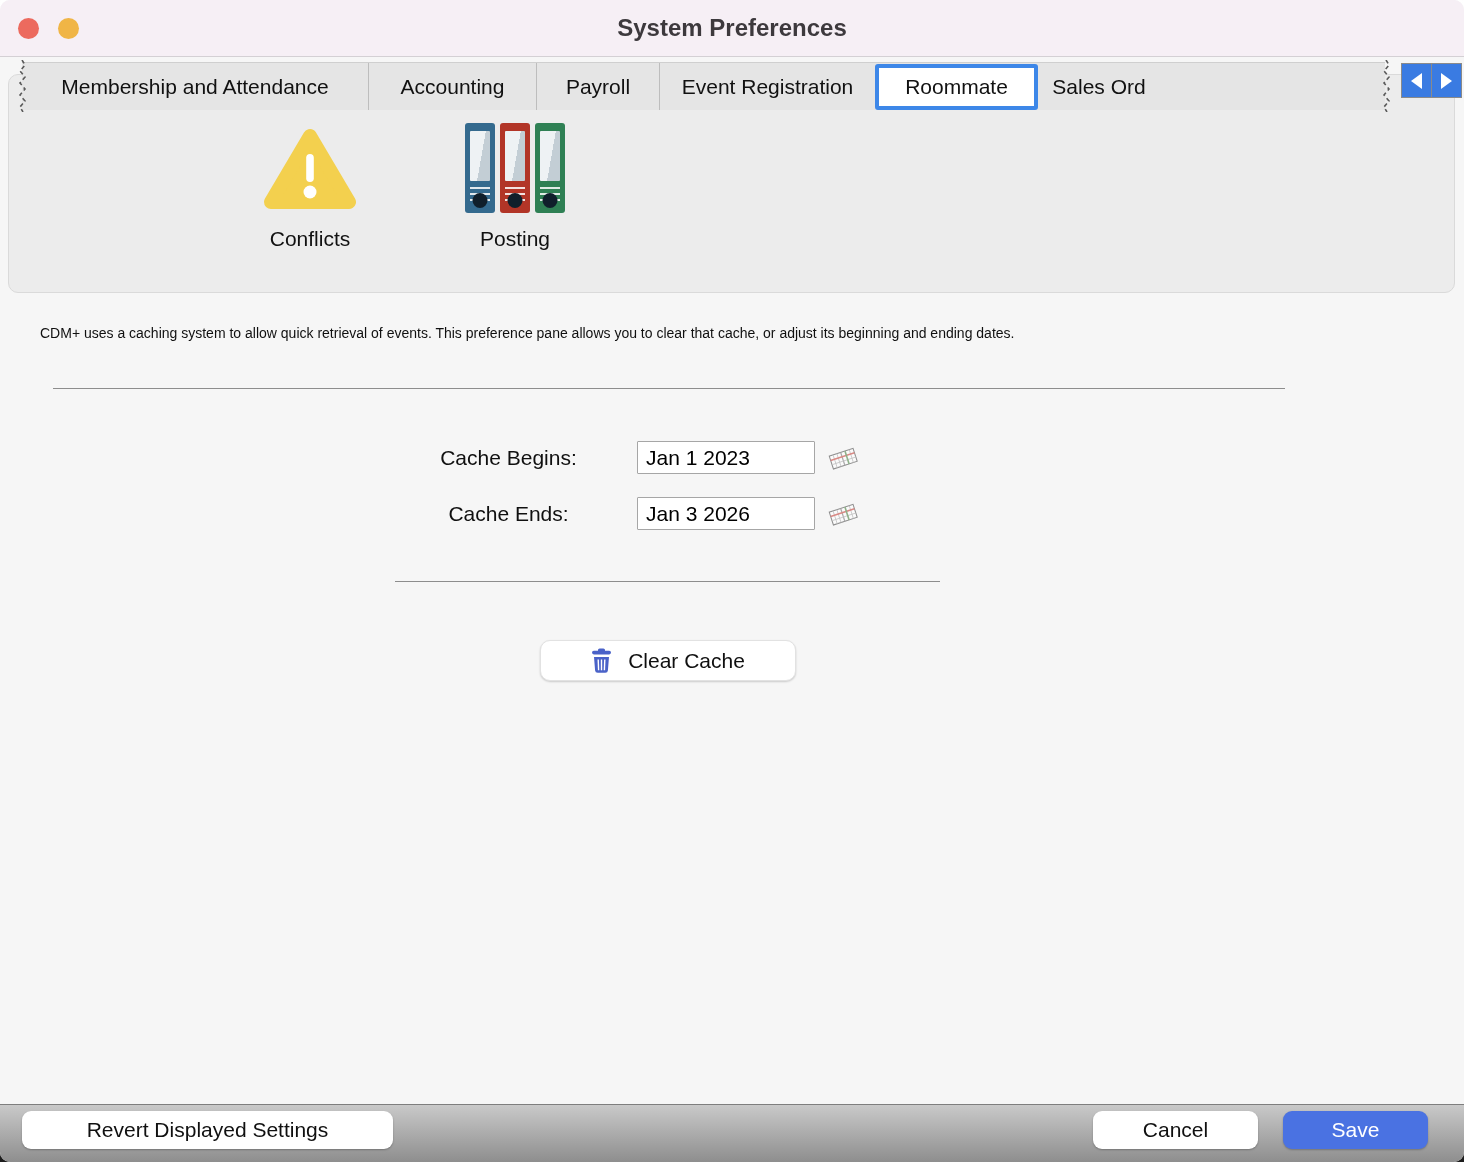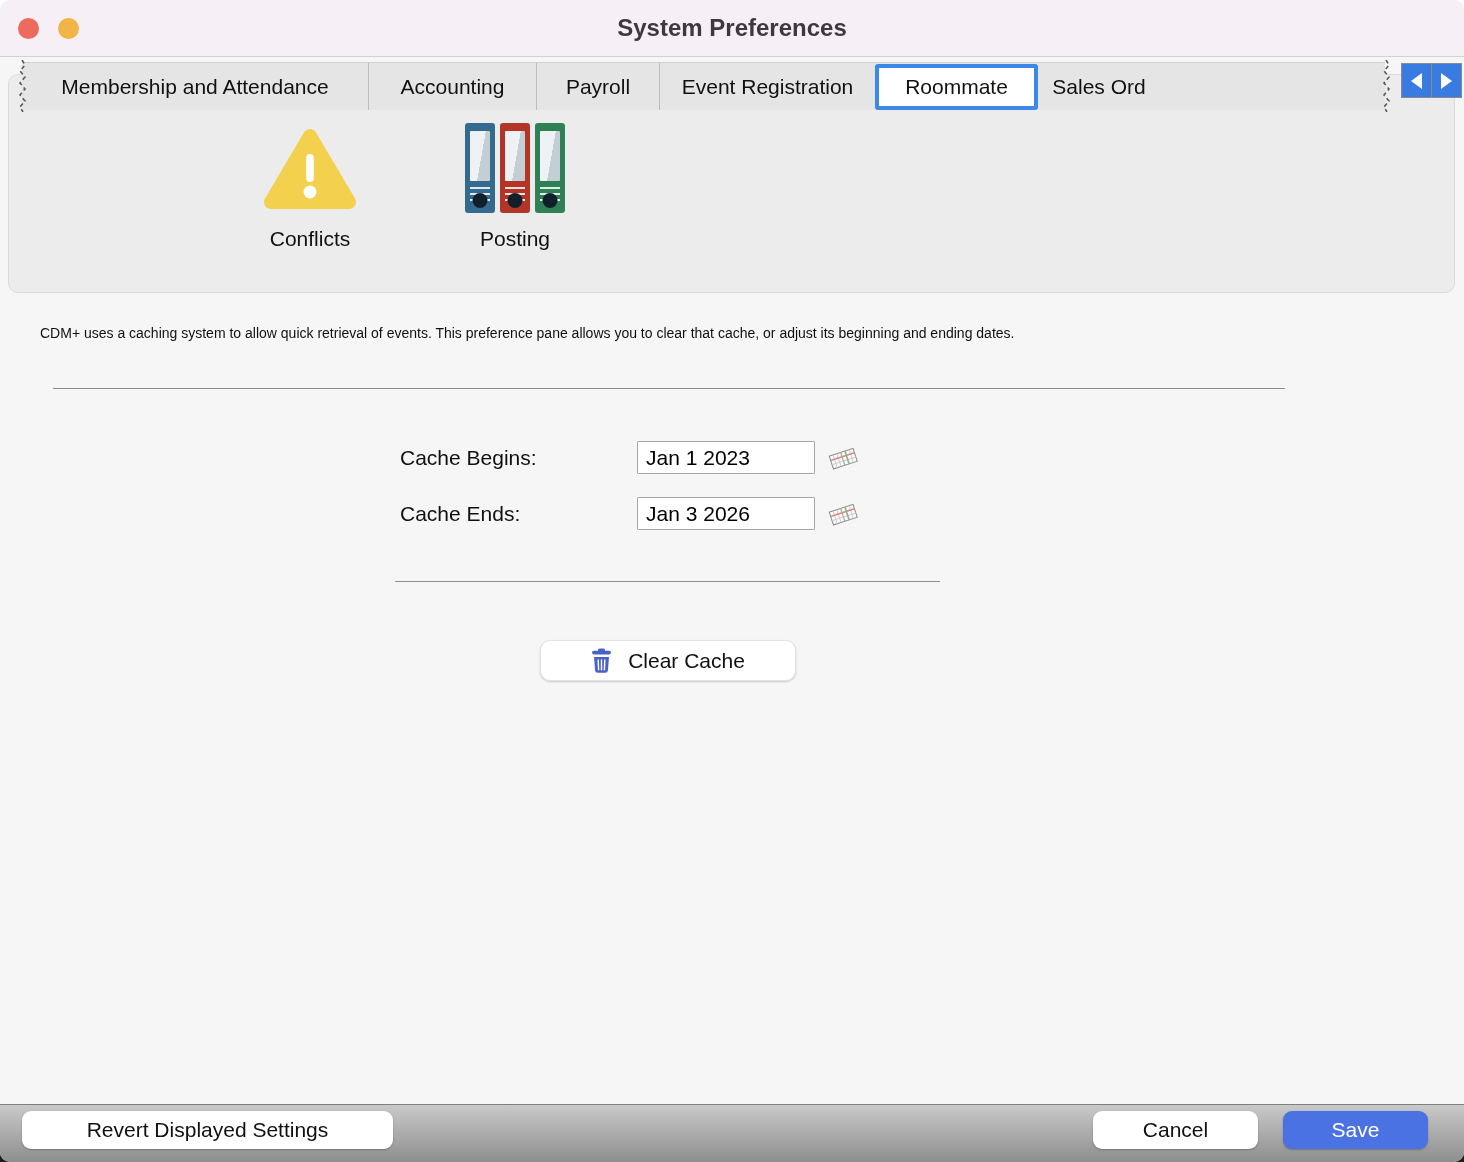--- a/index.html
+++ b/index.html
@@ -108,21 +108,21 @@
     position:absolute; left:40px; top:320px; width:1250px;
     font-size:14px; line-height:27px; color:#101010;
   }
   .divider { position:absolute; height:1px; background:#8d8d8d; }
   #divider-1 { left:53px; top:388px; width:1232px; }
   #divider-2 { left:395px; top:581px; width:545px; }
   .form-row { position:absolute; left:400px; width:500px; height:33px; }
   #row-begins { top:441px; }
   #row-ends   { top:497px; }
   .form-label {
-    position:absolute; left:0; top:0; width:217px; text-align:left;
+    position:absolute; left:0; top:0; width:217px; text-align:center;
     font-size:21px; color:#101010; line-height:33px;
   }
   .form-input {
     position:absolute; left:237px; top:0; width:178px; height:33px;
     border:1px solid #a6a6a6; background:#fff; border-radius:1px;
     font-family:"Liberation Sans",sans-serif; font-size:21px; color:#000;
     padding:0 8px; outline:none;
   }
   .cal-icon { position:absolute; left:426px; top:2px; width:34px; height:30px; }
   

